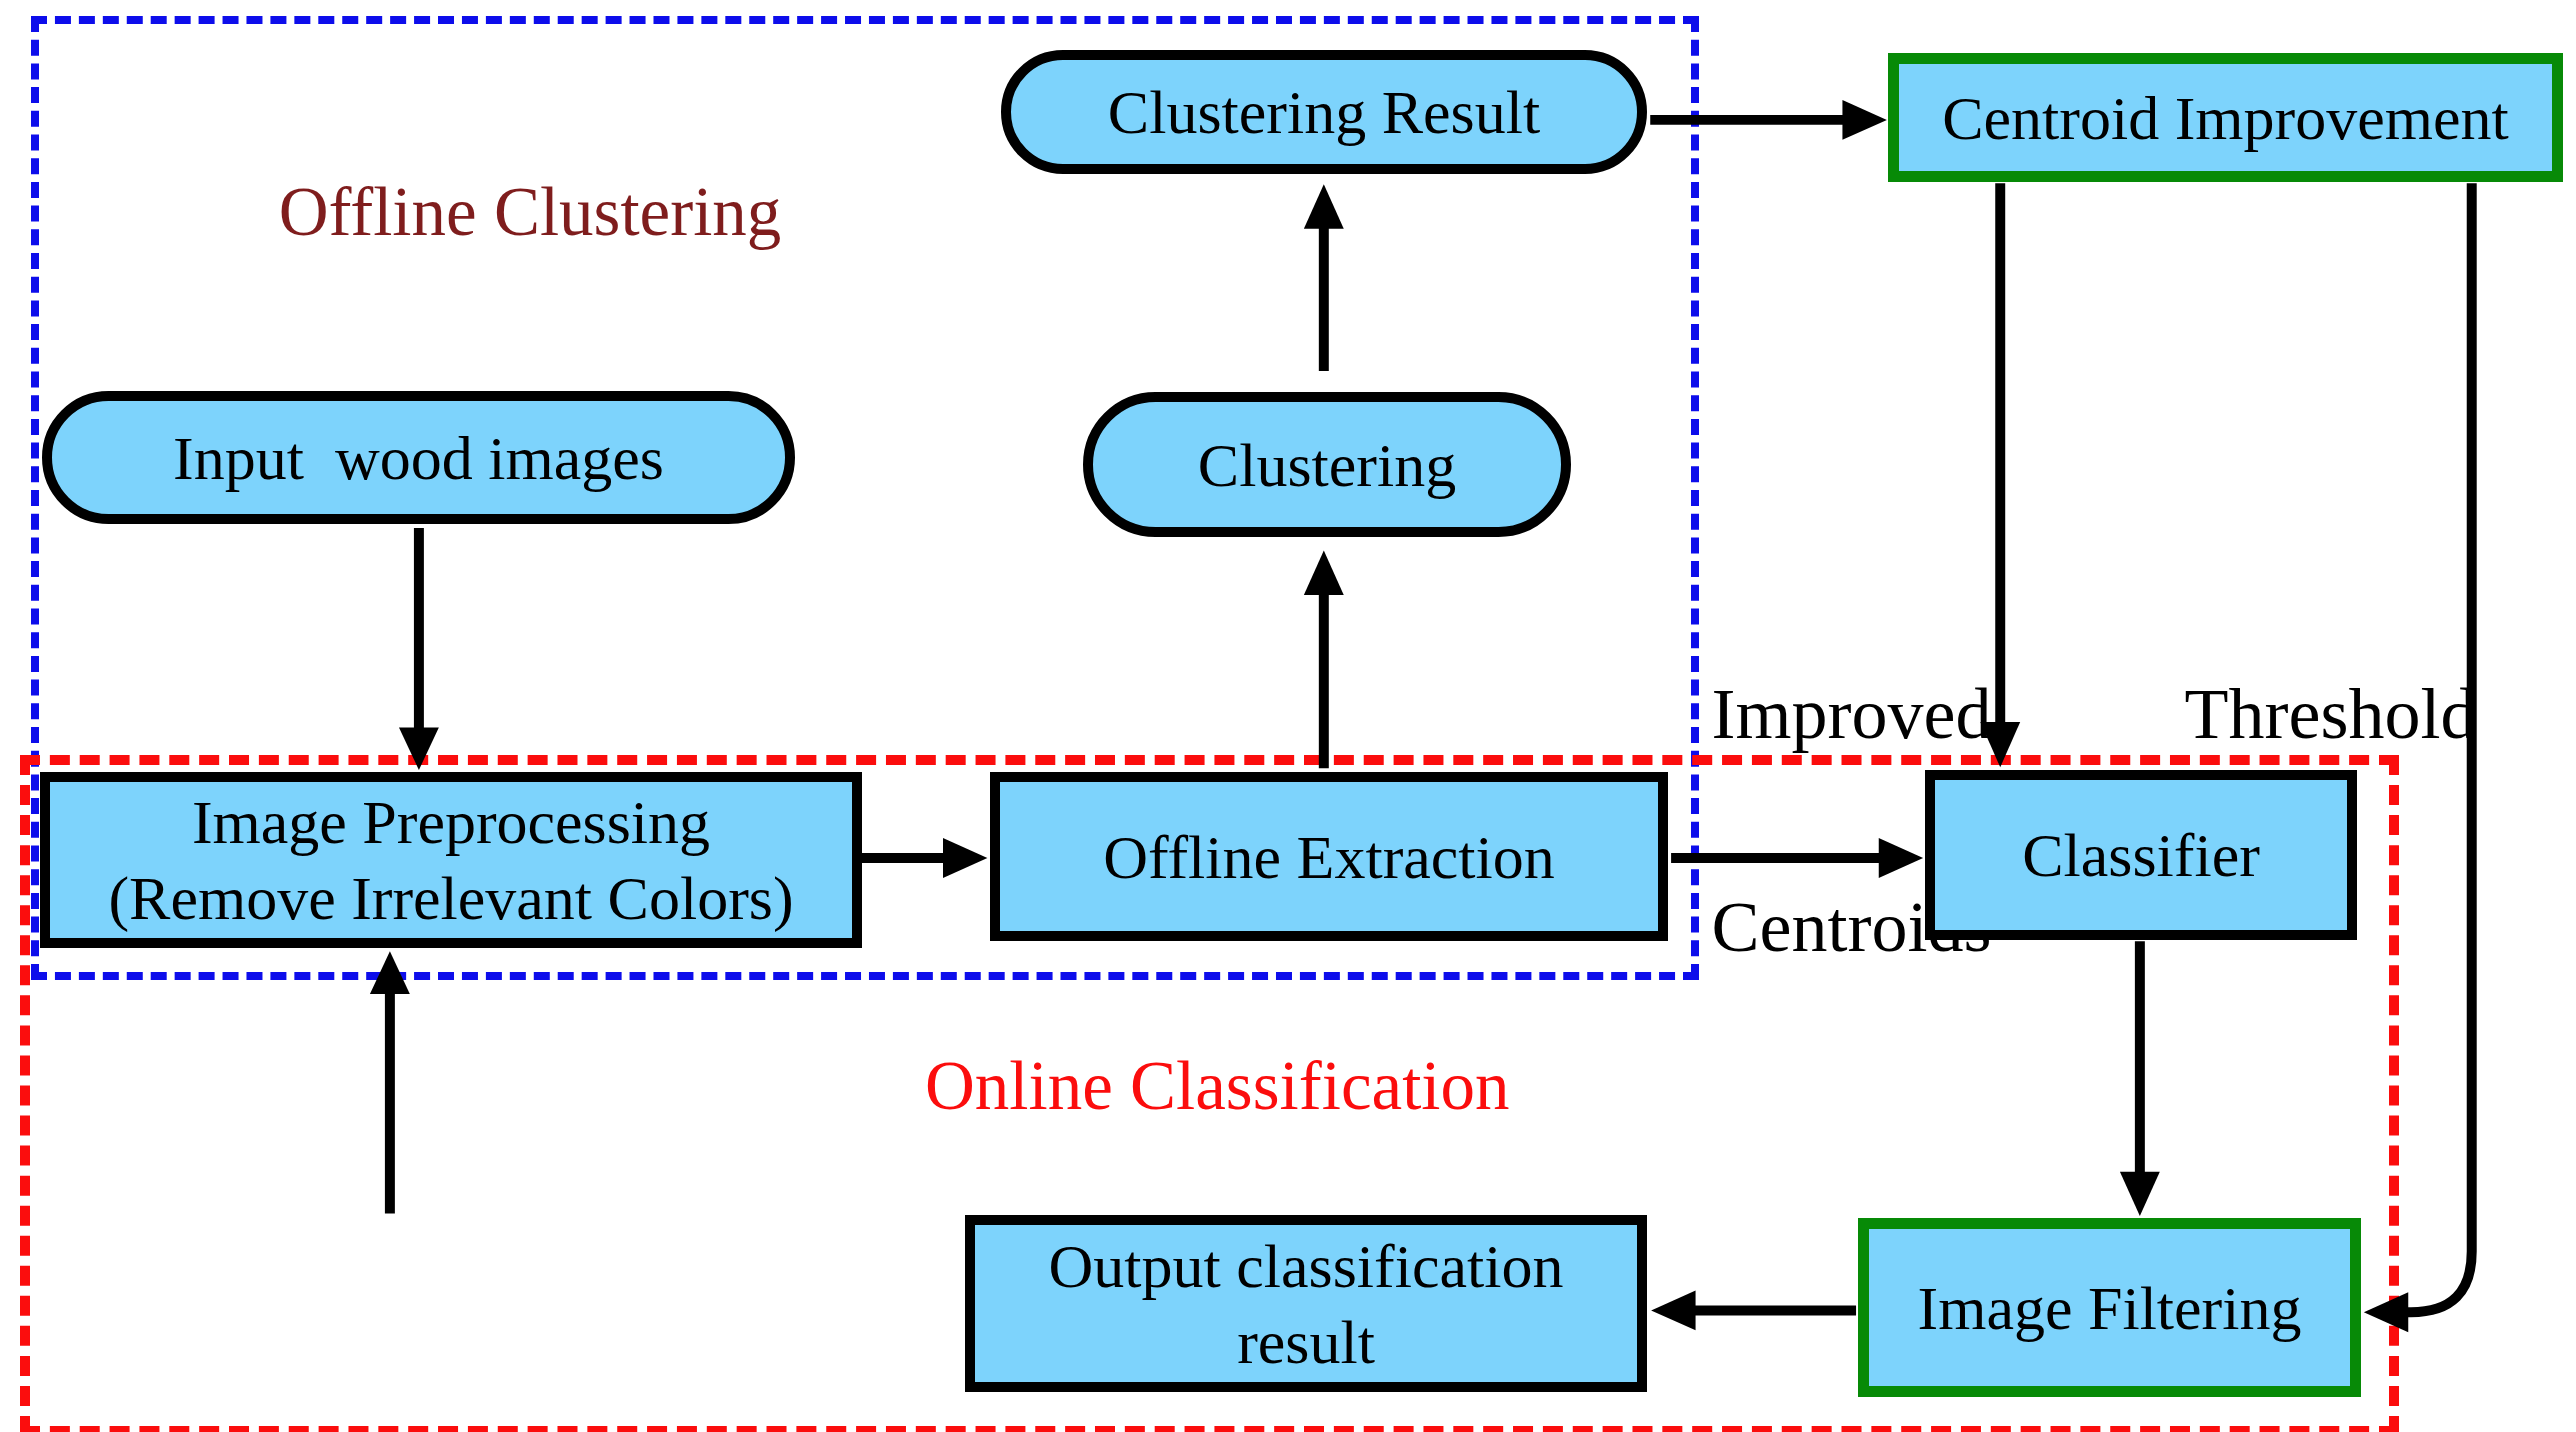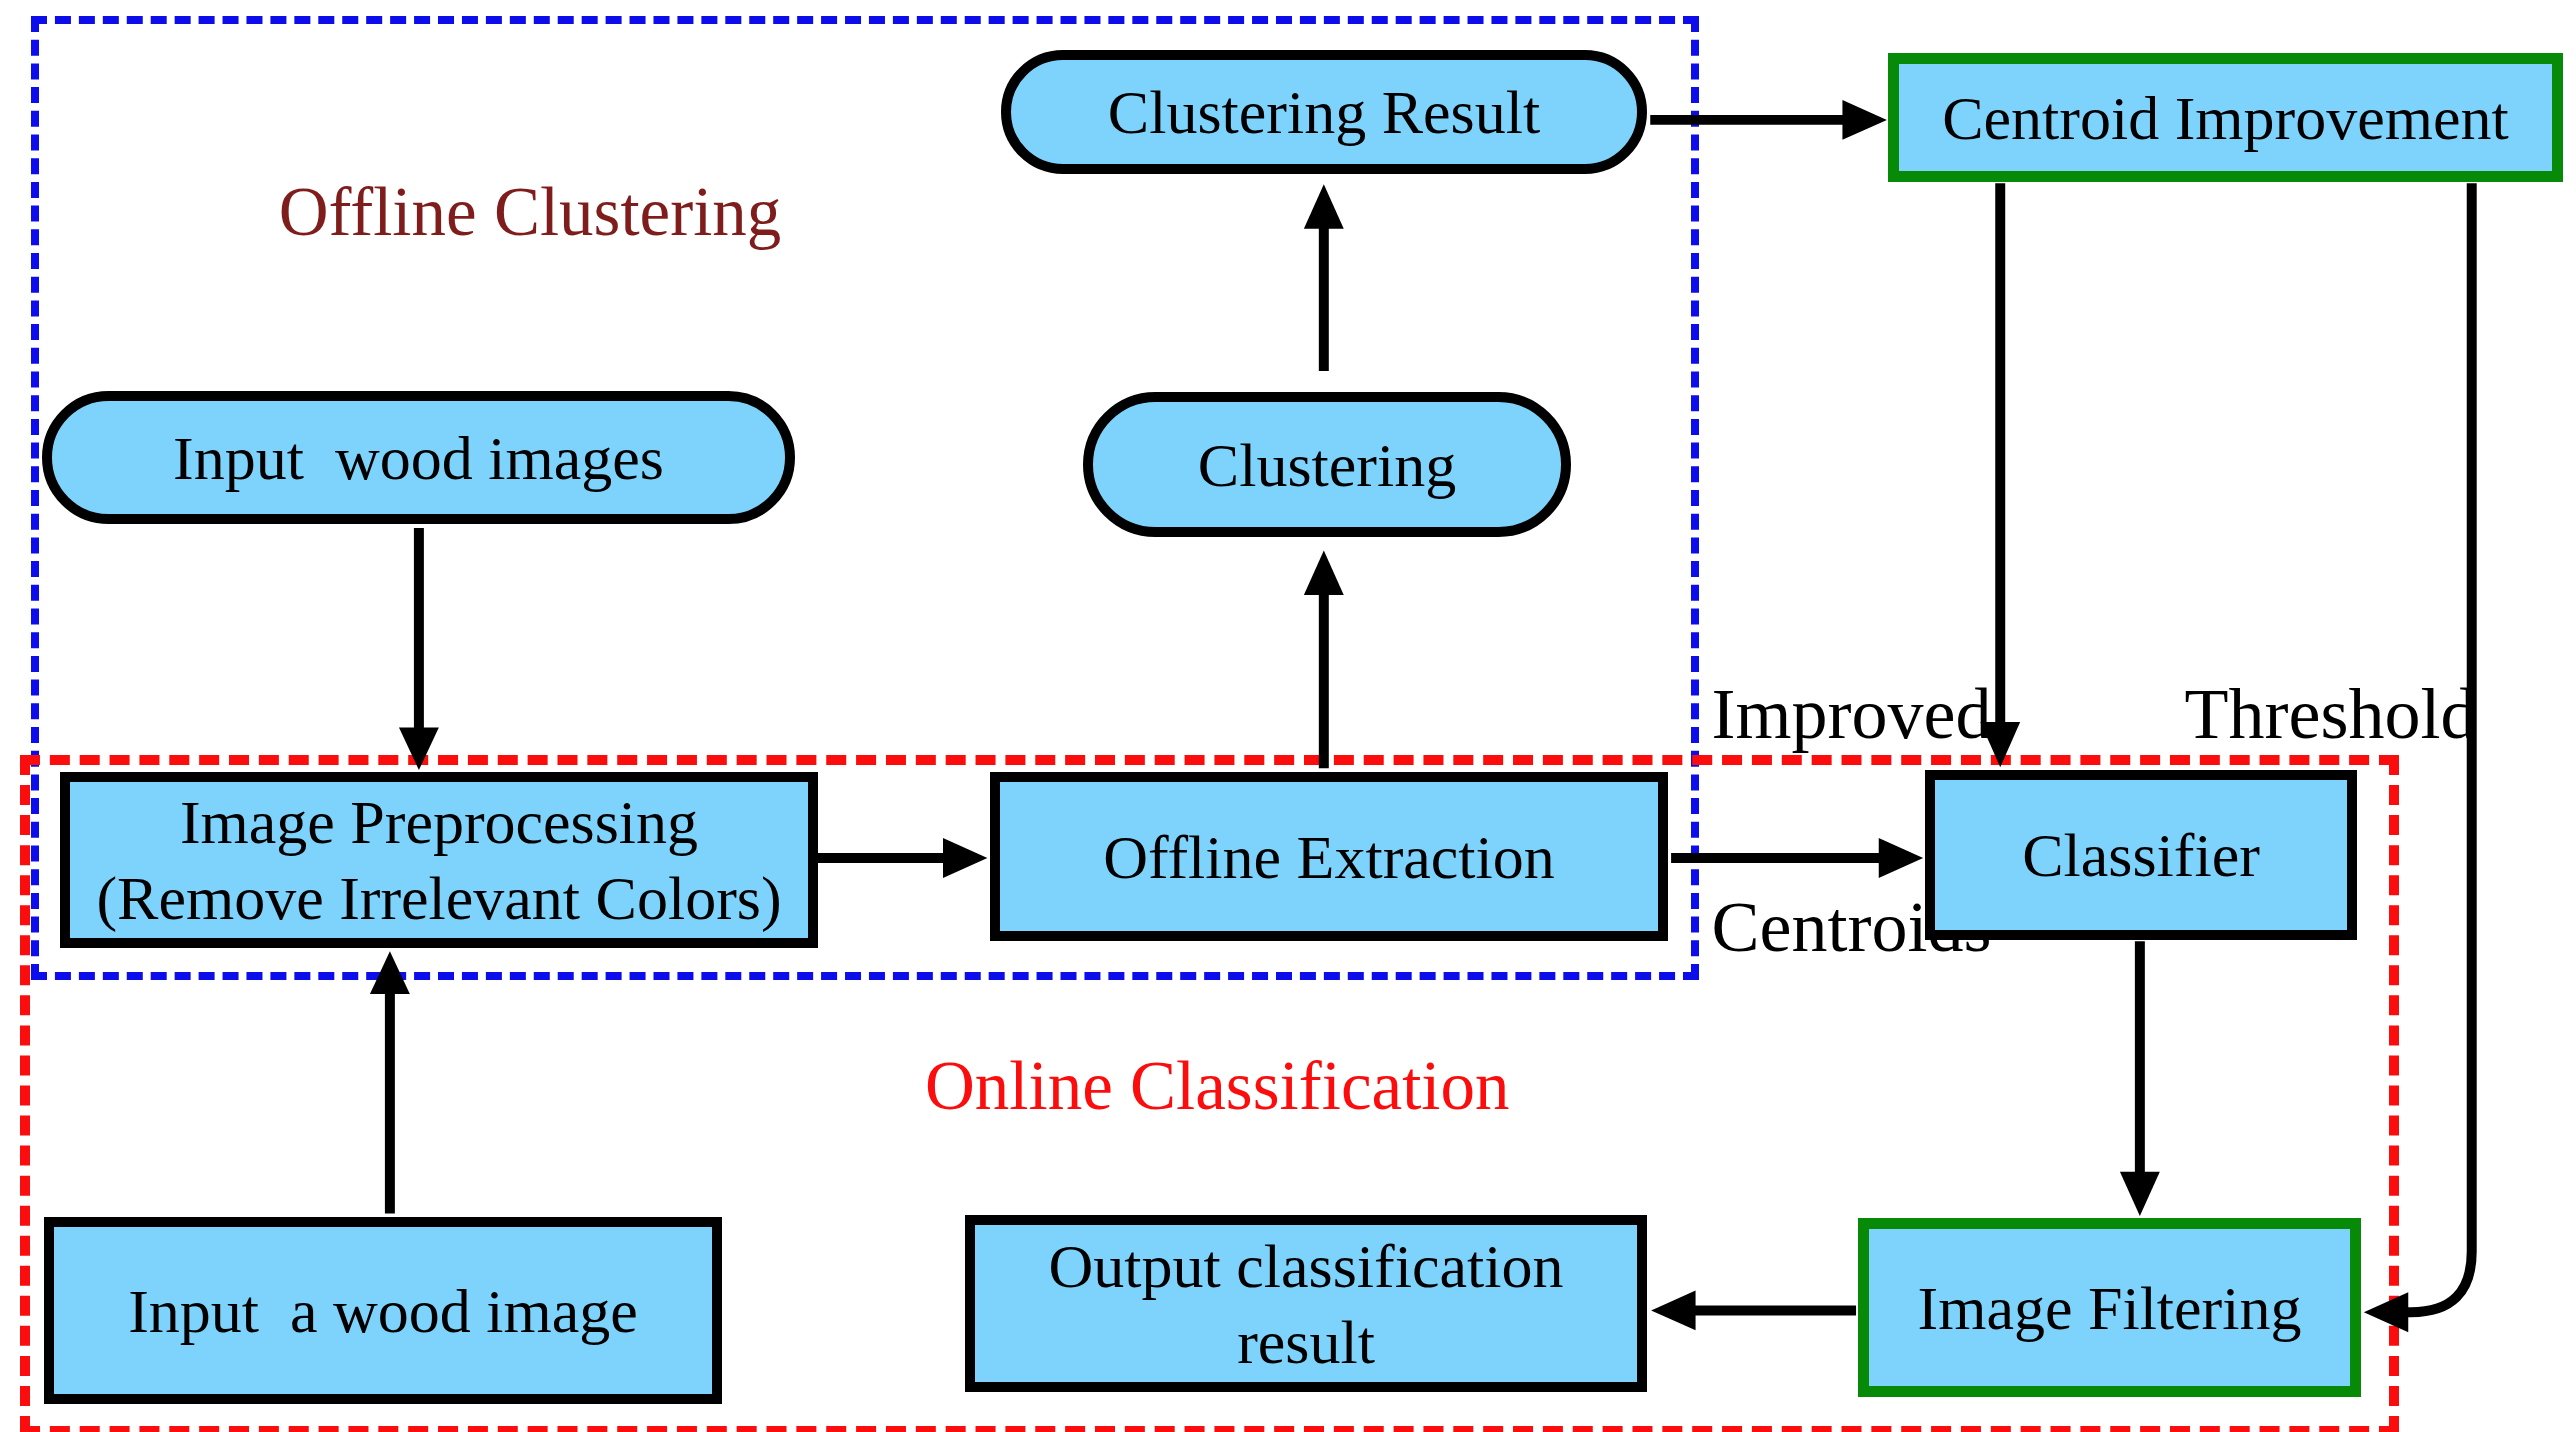--- a/index.html
+++ b/index.html
@@ -98,30 +98,29 @@
   </div>
 
   <div class="node stadium" style="left:42px;top:391px;width:753px;height:133px;">Input  wood images</div>
 
   <div class="node stadium" style="left:1001px;top:50px;width:646px;height:124px;">Clustering Result</div>
 
   <div class="node stadium" style="left:1083px;top:392px;width:488px;height:145px;">Clustering</div>
 
   <div class="node green" style="left:1888px;top:53px;width:675px;height:129px;">Centroid Improvement</div>
 
-  <div class="node rect" style="left:60px;top:772px;width:758px;height:176px;text-align:center;">
+  <div class="node rect" style="left:40px;top:772px;width:822px;height:176px;text-align:center;">
     <div>Image Preprocessing</div>
     <div class="l2">(Remove Irrelevant Colors)</div>
   </div>
 
   <div class="node rect" style="left:990px;top:772px;width:678px;height:169px;">Offline Extraction</div>
 
   <div class="node rect" style="left:1925px;top:770px;width:432px;height:170px;">Classifier</div>
 
-  <div class="node rect" style="left:44px;top:1217px;width:678px;height:187px;">Input  a wood image</div>
 
   <div class="node rect" style="left:965px;top:1215px;width:682px;height:177px;">
     <div>Output classification</div>
     <div class="l2">result</div>
   </div>
 
   <div class="node green" style="left:1858px;top:1218px;width:503px;height:179px;">Image Filtering</div>
 
 </div>
 

